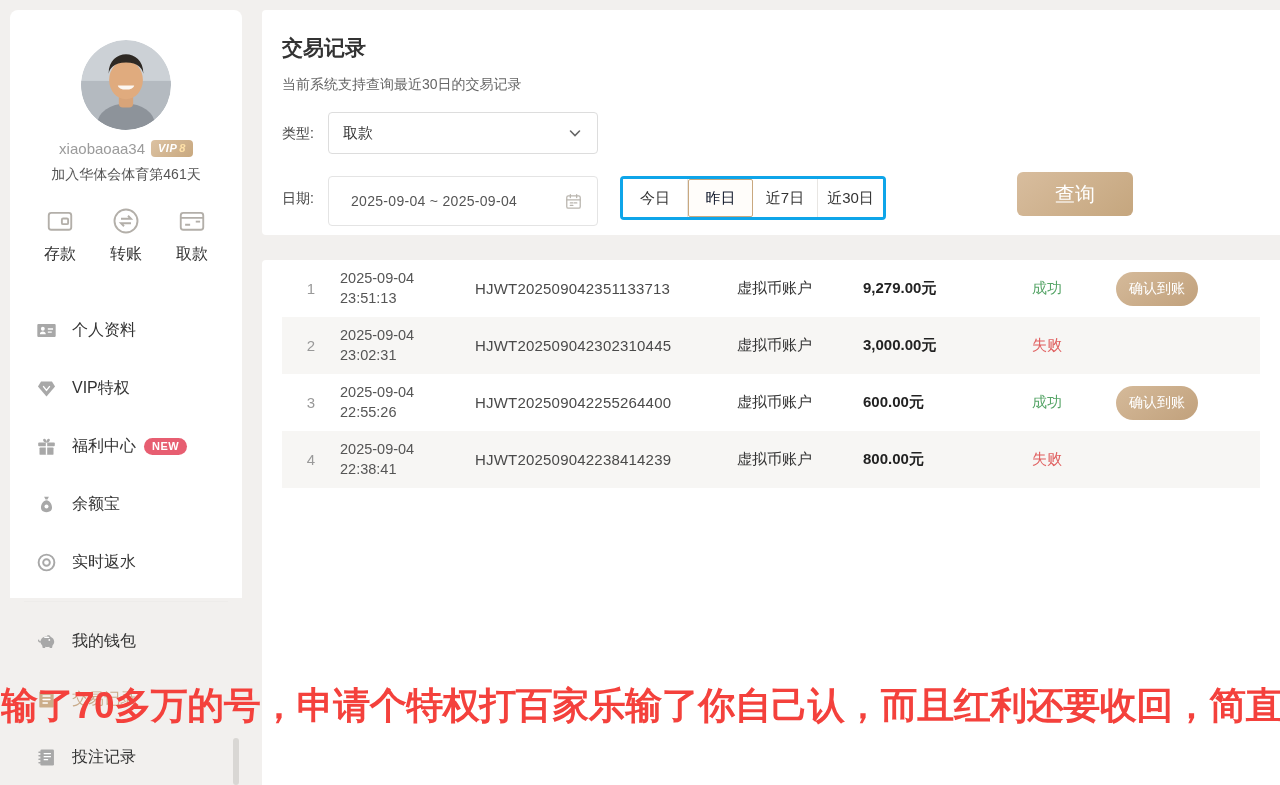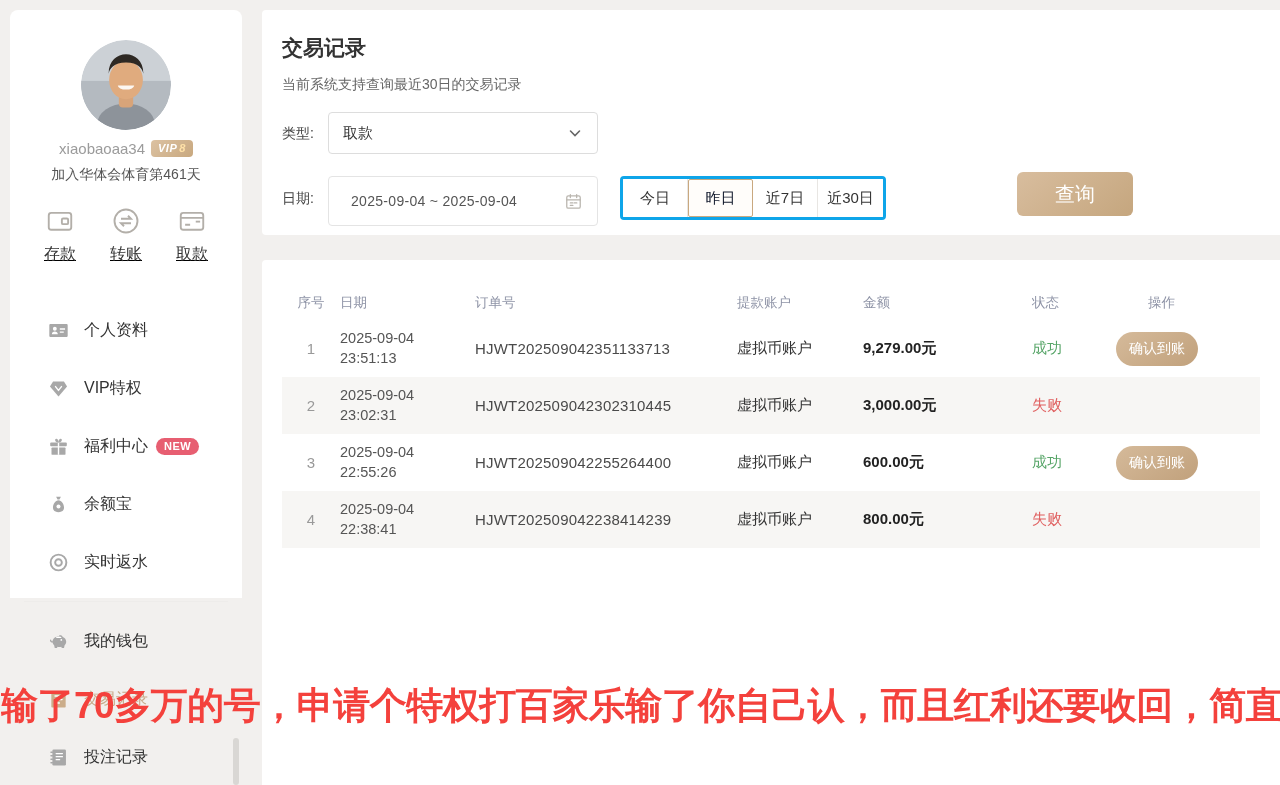--- a/index.html
+++ b/index.html
@@ -14,26 +14,26 @@
   .profile { text-align:center; padding-top:30px; }
   .avatar { width:90px; height:90px; border-radius:50%; overflow:hidden; margin:0 auto; display:block; }
   .name-row { margin-top:10px; display:flex; align-items:center; justify-content:center; gap:6px; }
   .username { font-size:15px; color:#9b9b9b; }
   .vip-badge { background:linear-gradient(135deg,#dcc2a2,#c8a87f); color:#fff; font-size:11px;
                font-weight:bold; font-style:italic; padding:2px 7px 3px; border-radius:4px; letter-spacing:.5px; }
   .vip-badge .lvl { color:#ffe2a8; margin-left:2px; }
   .join-text { margin-top:9px; font-size:14px; color:#555; }
 
   .quick-actions { display:flex; justify-content:space-between; padding:22px 18px 0; }
-  .qa { width:64px; text-align:center; cursor:pointer;text-decoration:underline; }
+  .qa { width:64px; text-align:center; cursor:pointer; }
   .qa svg { width:36px; height:30px; display:block; margin:0 auto; }
   .qa .qa-label { display:block; margin-top:8px; font-size:16px; color:#333; }
 
   .menu { margin-top:36px; }
-  .menu-item { display:flex; align-items:center; height:58px; padding-left:38px; cursor:pointer; }
+  .menu-item { display:flex; align-items:center; height:58px; padding-left:26px; cursor:pointer; }
   .menu-item svg { width:21px; height:21px; flex:0 0 21px; }
   .menu-item .mi-label { margin-left:15px; font-size:16px; color:#333; }
   .menu-item.active .mi-label { color:#c9ab8b; }
   .new-badge { margin-left:8px; background:#e75e71; color:#fff; font-size:11px; font-weight:bold;
                padding:2px 8px 3px; border-radius:10px; letter-spacing:.5px; }
   .menu-divider { height:1px; background:#eeecea; margin:10px 14px; }
 
   .scroll-thumb { position:absolute; left:233px; top:738px; width:6px; height:47px;
                   background:#d9d7d4; border-radius:3px; }
 
@@ -250,29 +250,20 @@
       <span class="qd">今日</span>
       <span class="qd selected">昨日</span>
       <span class="qd">近7日</span>
       <span class="qd">近30日</span>
     </div>
 
     <button class="query-btn">查询</button>
   </section>
 
   <section class="table-card">
-    <div class="tgrid thead">
-      <span class="th">序号</span>
-      <span class="th">日期</span>
-      <span class="th">订单号</span>
-      <span class="th">提款账户</span>
-      <span class="th">金额</span>
-      <span class="th">状态</span>
-      <span class="th">操作</span>
-    </div>
     <div id="tbody">
   <div class="tgrid trow">
     <span class="c-no">1</span>
     <span class="c-date"><span class="d1">2025-09-04</span><br><span class="d2">23:51:13</span></span>
     <span class="c-order">HJWT202509042351133713</span>
     <span class="c-account">虚拟币账户</span>
     <span class="c-amount">9,279.00元</span>
     <span class="c-status success">成功</span>
     <span class="c-action">
       <button class="confirm-pill">确认到账</button>

